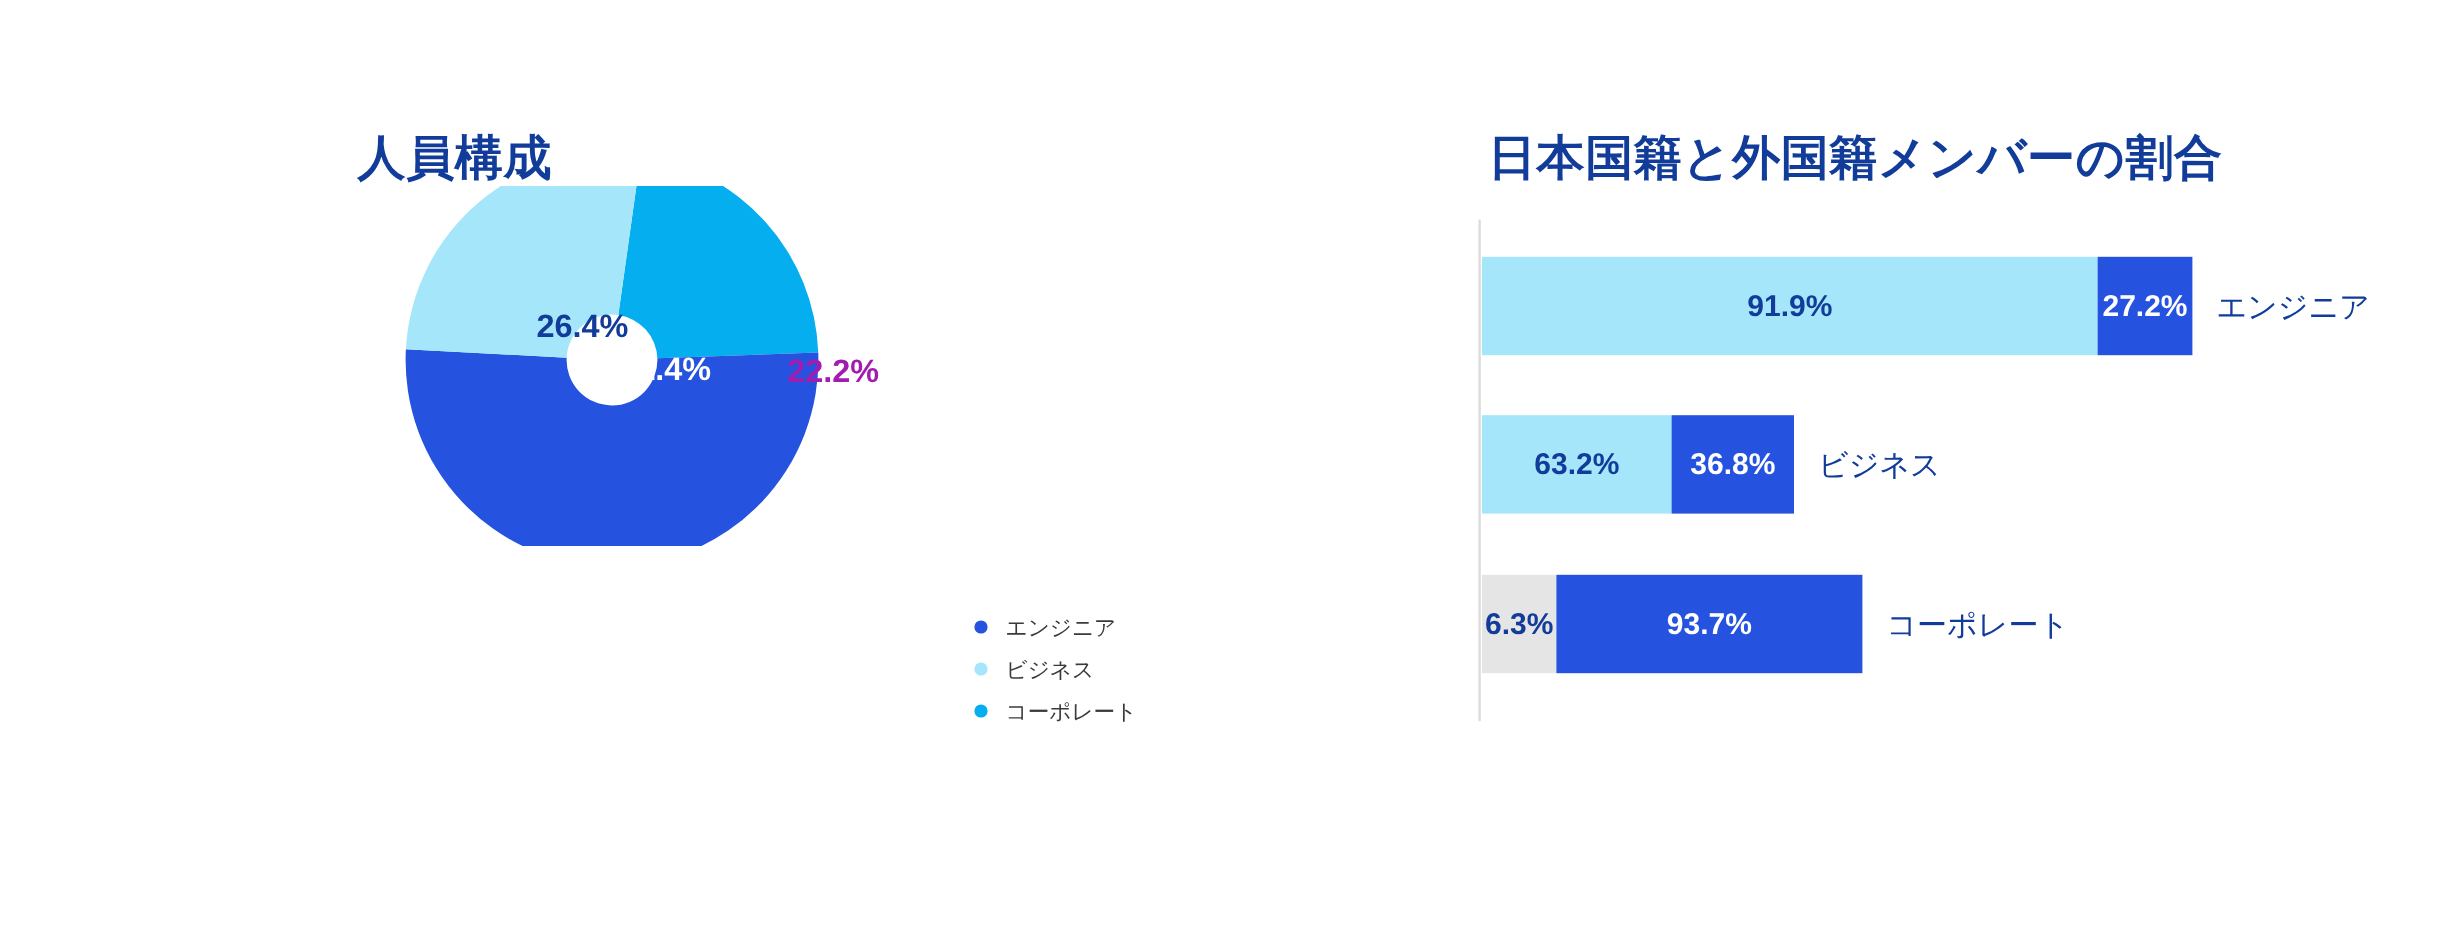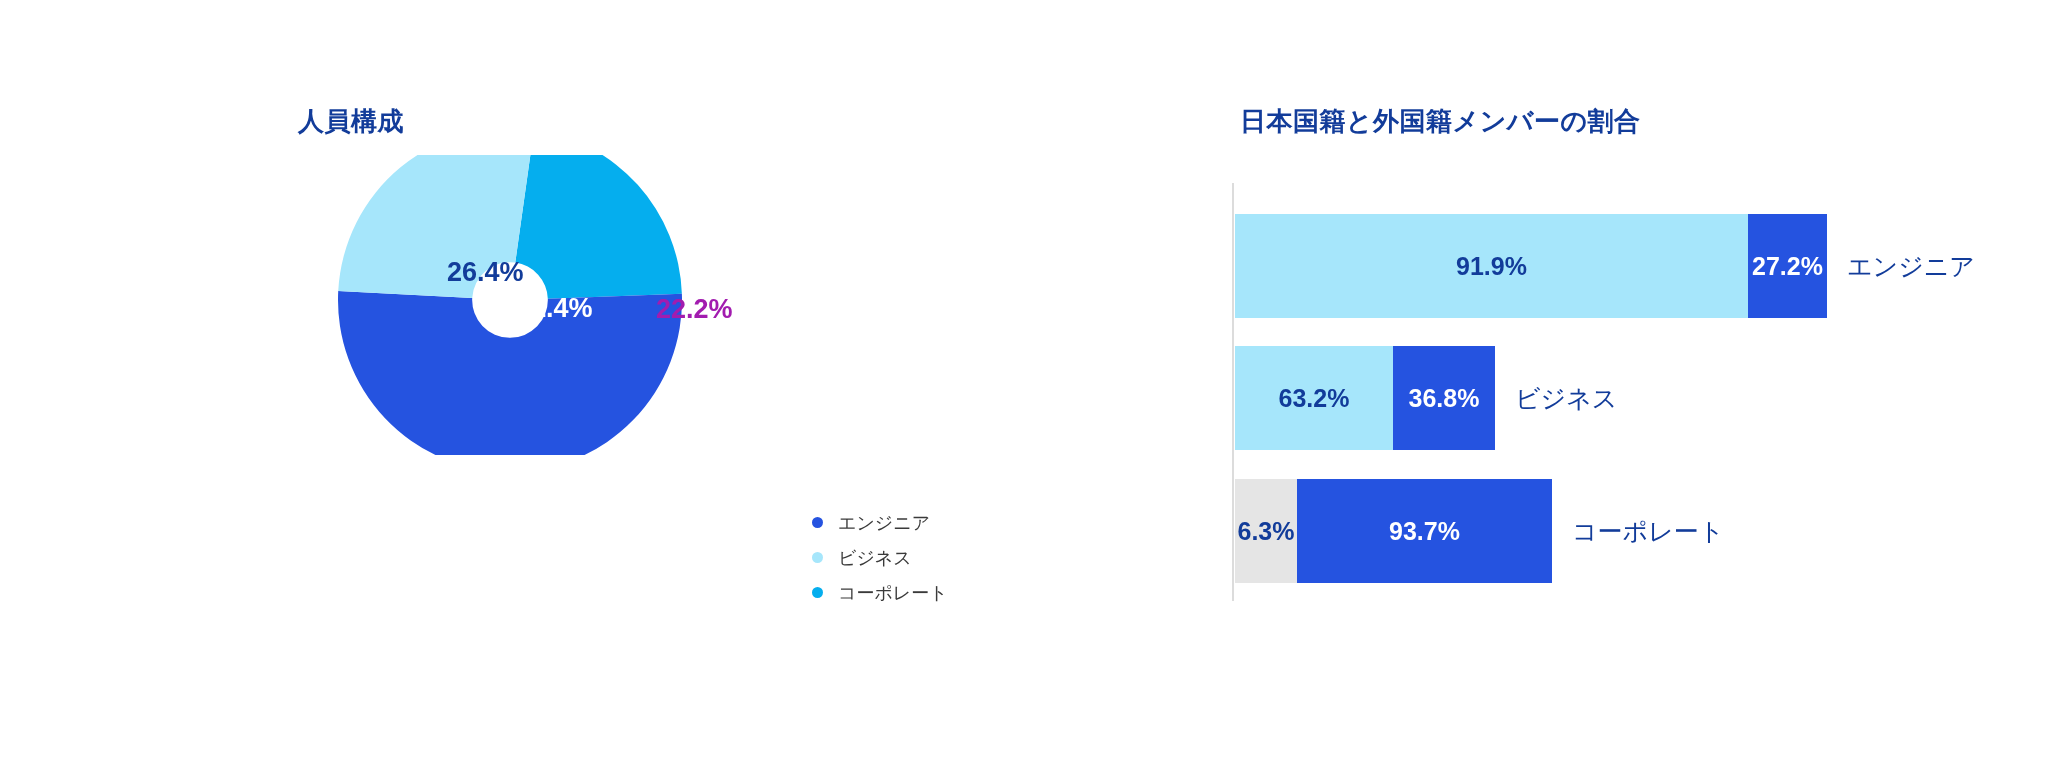--- a/index.html
+++ b/index.html
@@ -11,21 +11,21 @@
     position:relative;
   }
   .stage{position:absolute;left:0;top:0;width:2048px;height:781px;}
 
   
   .panel-left{position:absolute;left:0;top:0;width:1050px;height:781px;}
   .chart-title{
     position:absolute;
     color:#123C9A;
     font-weight:bold;
-    font-size:26px;
+    font-size:40px;
     letter-spacing:0.5px;
     white-space:nowrap;
   }
   #donut-title{left:298px;top:104px;}
 
   .donut-wrap{position:absolute;left:333px;top:155px;width:460px;height:300px;}
   #donut-svg{position:absolute;left:0;top:0;}
 
   .slice-label{
     position:absolute;
@@ -52,21 +52,21 @@
 
   
   .panel-right{position:absolute;left:1050px;top:0;width:998px;height:781px;}
   #bars-title{left:1240px;top:104px;}
 
   #bars-axis{
     position:absolute;left:1232px;top:183px;
     width:2px;height:418px;background:#dcdcdc;
   }
 
-  .bar-row{position:absolute;height:104px;display:flex;align-items:stretch;}
+  .bar-row{position:absolute;height:82px;display:flex;align-items:stretch;}
   .bar-seg{position:relative;display:flex;align-items:center;justify-content:center;}
   .bar-val{
     font-weight:bold;font-size:25px;white-space:nowrap;
   }
   .bar-cat{
     display:flex;align-items:center;
     padding-left:20px;
     font-size:25px;color:#123C9A;white-space:nowrap;
   }
   #bar-row-0{left:1235px;top:214px;}

